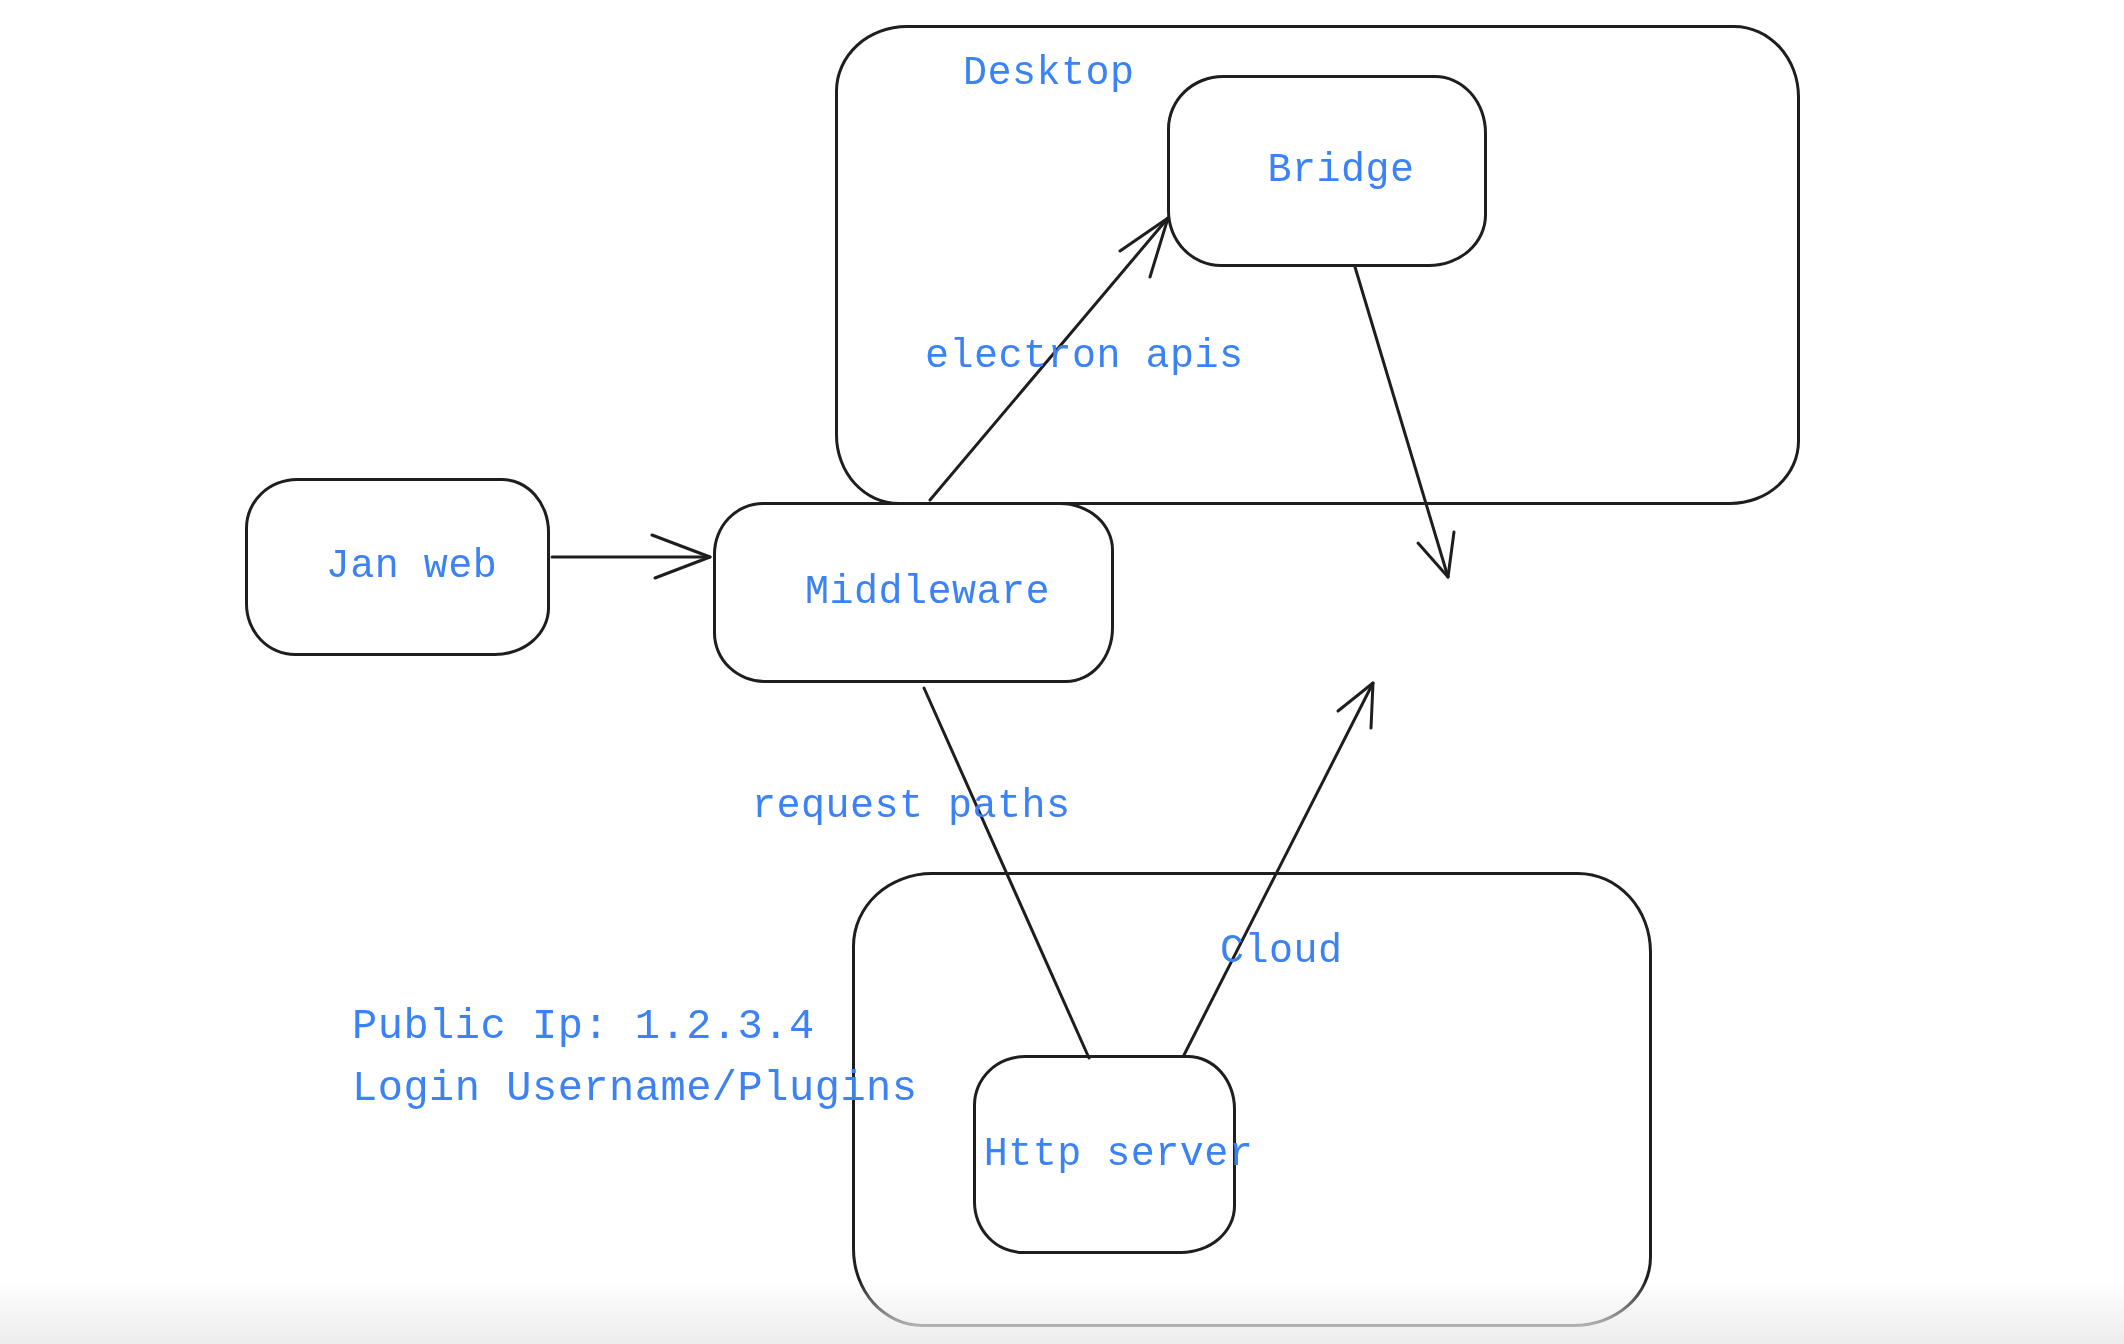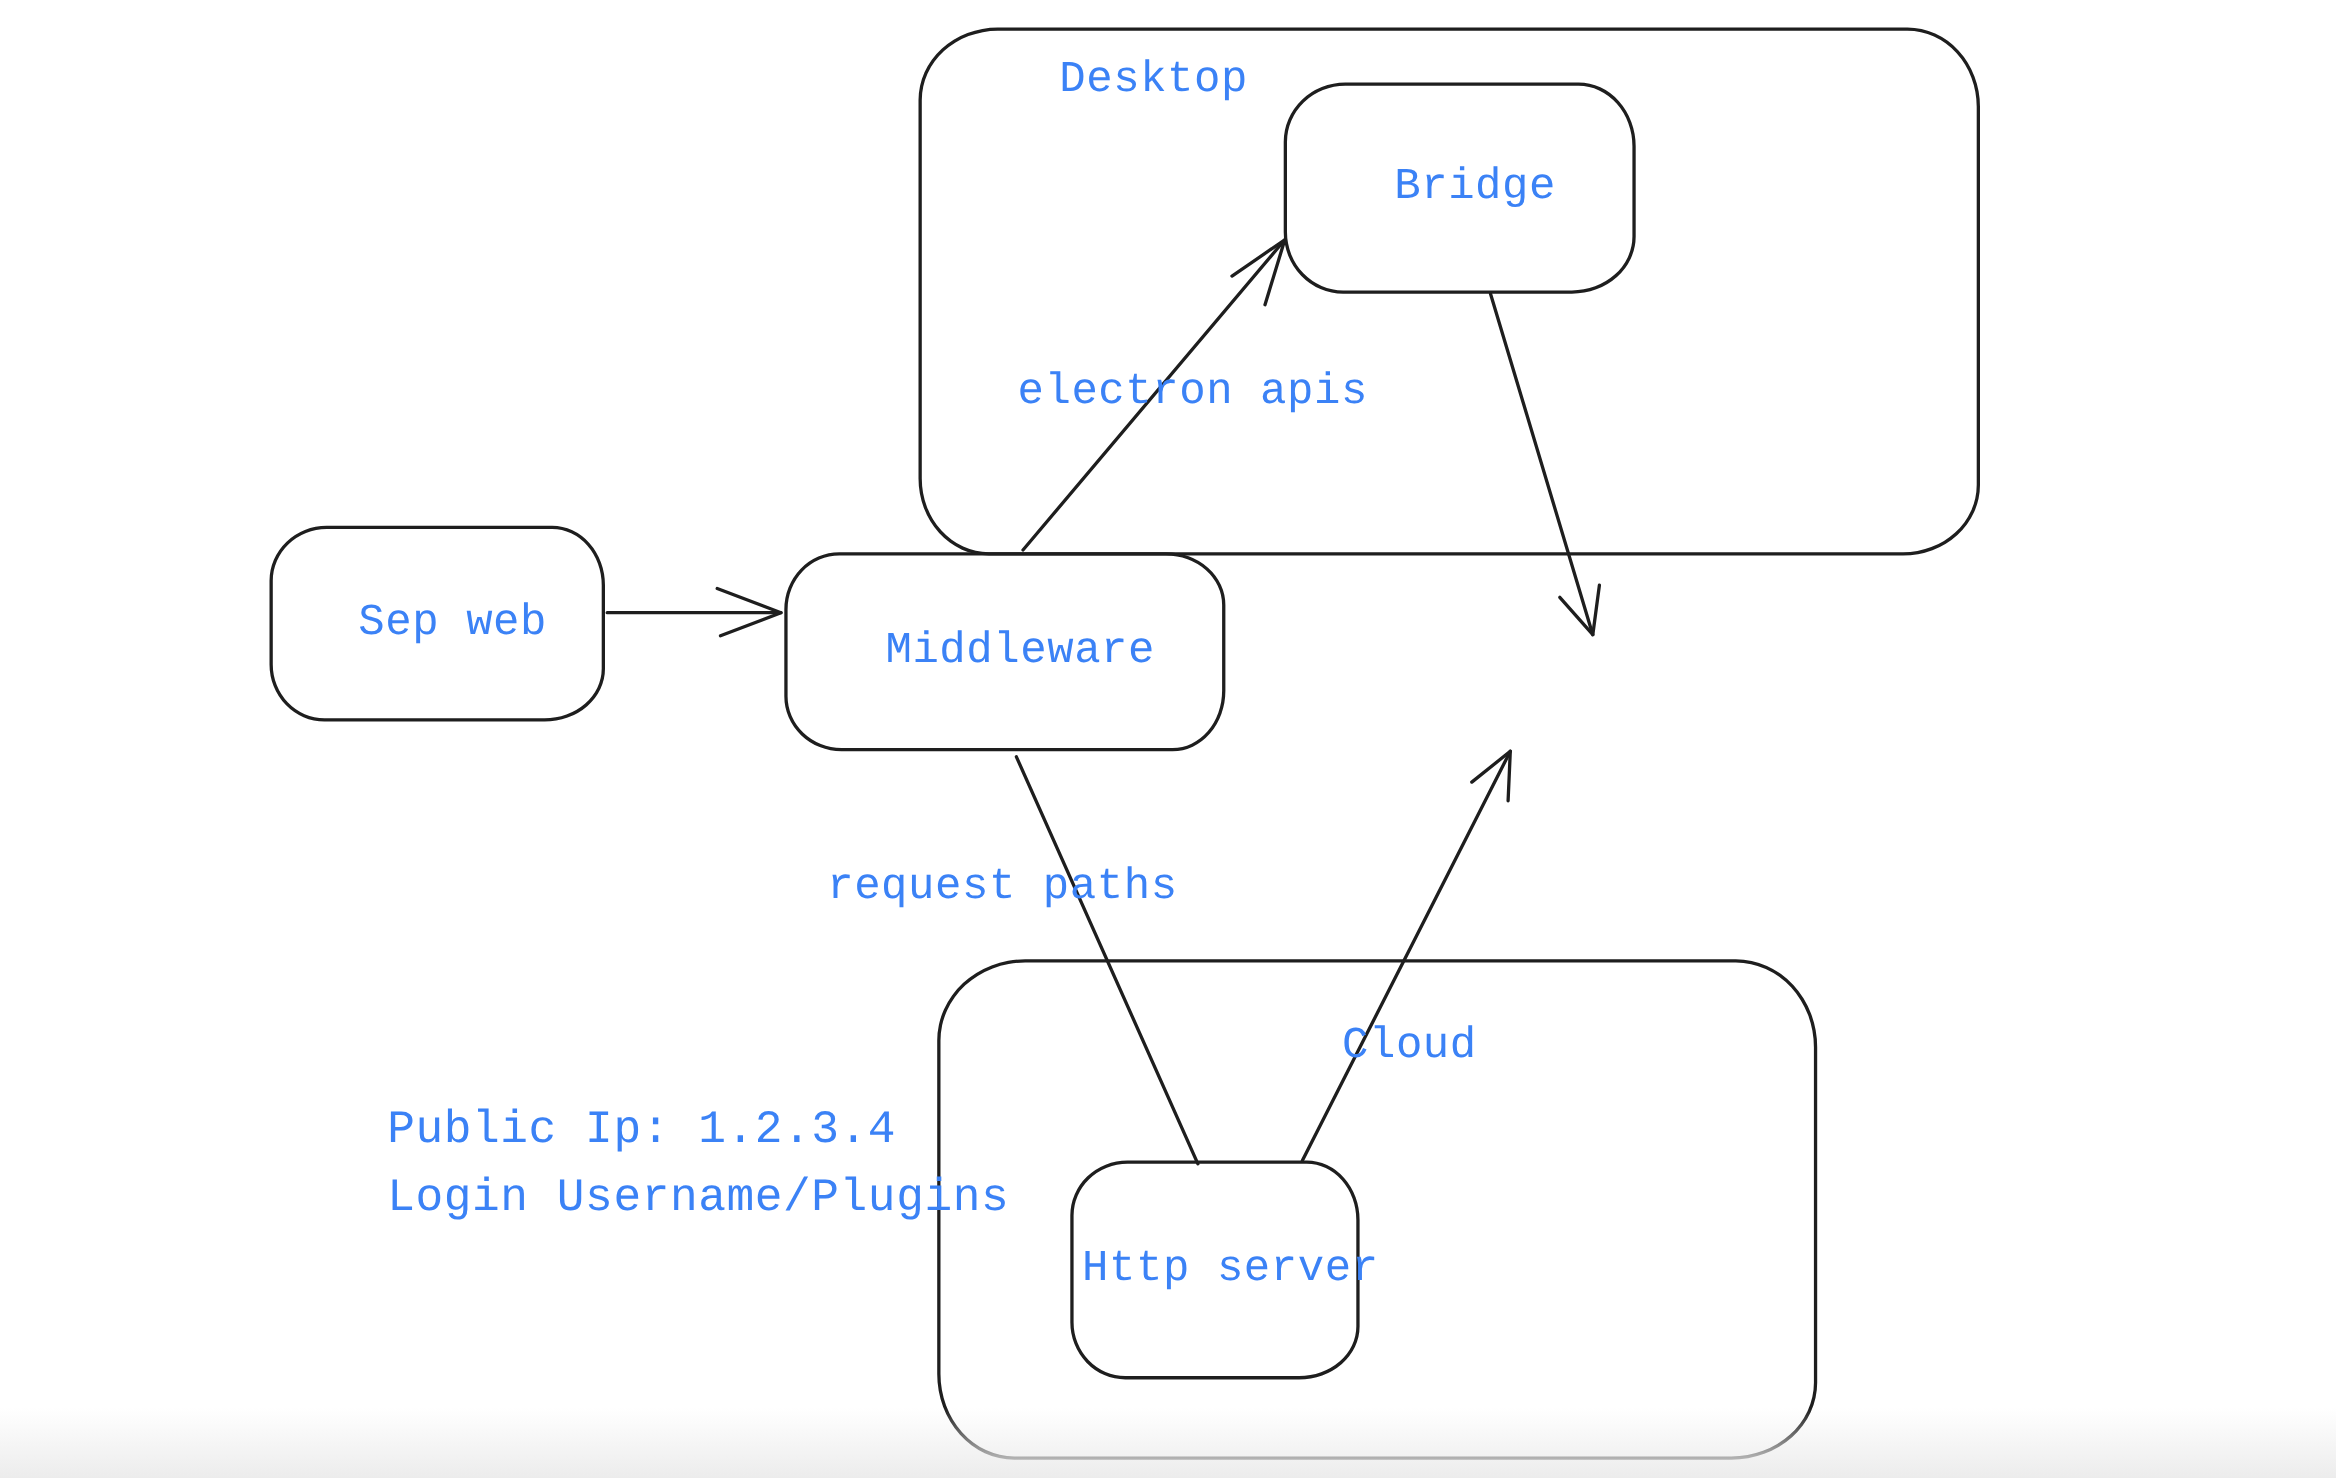--- a/index.html
+++ b/index.html
@@ -135,21 +135,21 @@
     </g>
   </svg>
 
   <div class="shape desktop-rect"></div>
   <div class="free-label desktop-label">Desktop</div>
 
   <div class="shape cloud-rect"></div>
   <div class="free-label cloud-label">Cloud</div>
 
   <div class="shape node jan-web">
-    <span class="node-label">Sep web</span>
+    <span class="node-label">Jan web</span>
   </div>
 
   <div class="shape node middleware">
     <span class="node-label">Middleware</span>
   </div>
 
   <div class="shape node bridge">
     <span class="node-label">Bridge</span>
   </div>
 

